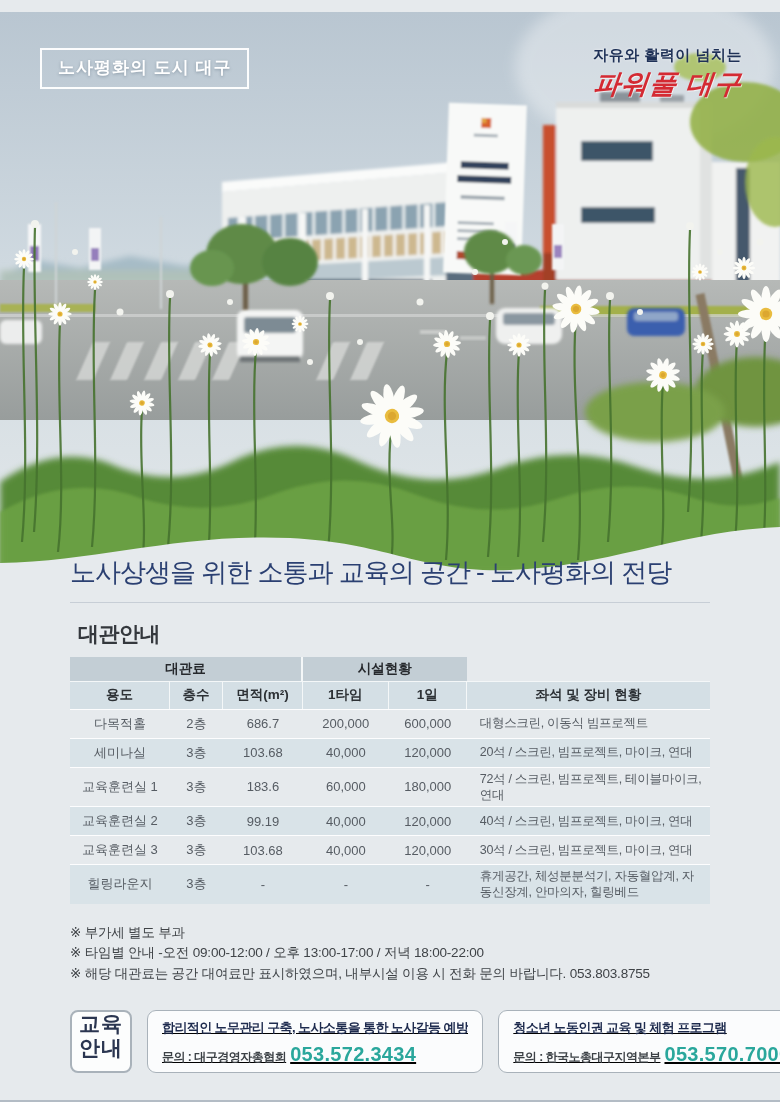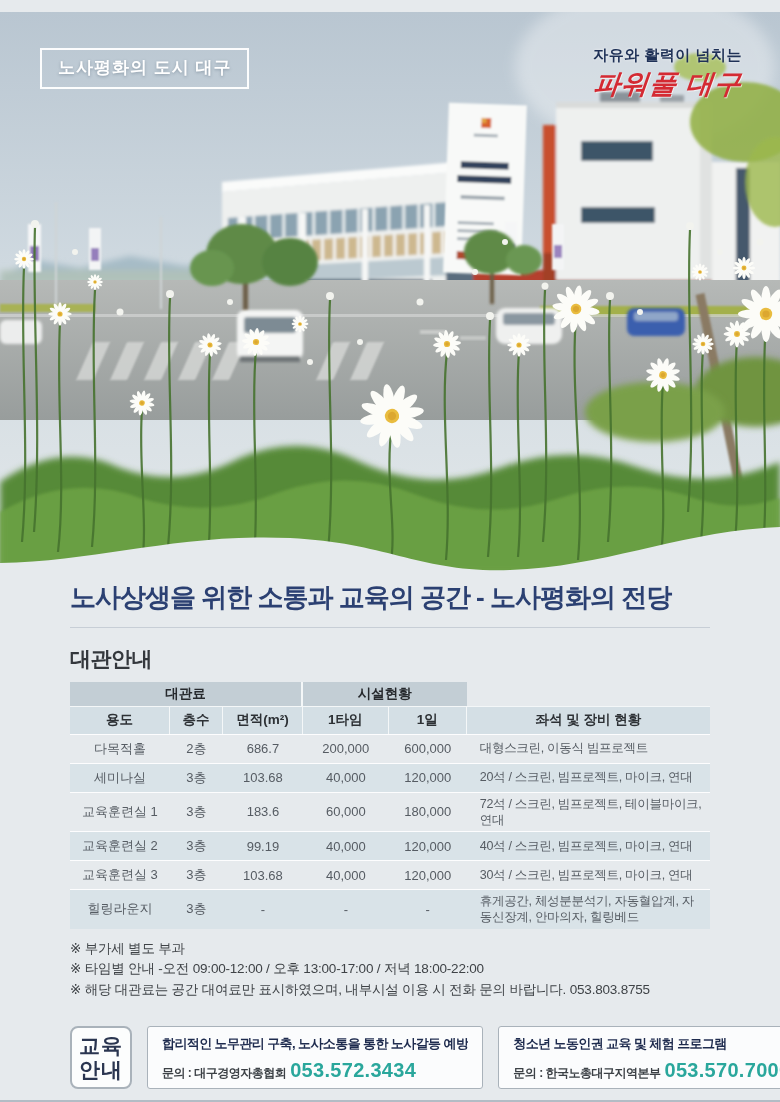--- a/index.html
+++ b/index.html
@@ -33,50 +33,50 @@
     white-space:nowrap;
   }
   .slogan{position:absolute;top:34px;right:38px;text-align:right;}
   .slogan-line{color:var(--slogan-navy);font-size:15px;font-weight:800;letter-spacing:.5px;
     text-shadow:0 0 3px rgba(255,255,255,.7);}
   .slogan-logo{color:var(--red);font-size:27px;font-weight:900;font-style:italic;
     letter-spacing:1px;transform:skewX(-6deg);margin-top:1px;
     text-shadow:1px 1px 0 rgba(255,255,255,.65);}
   
   .content{position:absolute;top:556px;left:70px;width:640px;}
-  .title{color:var(--navy);font-size:26px;font-weight:700;letter-spacing:-1px;line-height:1.25;white-space:nowrap;margin-top:25px;}
+  .title{color:var(--navy);font-size:26px;font-weight:400;letter-spacing:-1px;line-height:1.25;white-space:nowrap;}
   .divider{height:1px;background:#c7ced6;margin-top:13px;}
-  .section-title{color:var(--dark);font-size:21px;font-weight:800;letter-spacing:-.5px;margin:17px 0 9px;}
+  .section-title{color:var(--dark);font-size:21px;font-weight:800;letter-spacing:-.5px;margin:17px 8px 9px;}
   
   .rtable{width:100%;font-size:13px;color:var(--cell-text);}
   .trow{display:grid;align-items:stretch;}
   .trow.ghead{grid-template-columns:36.4% 25.6% auto;}
   .trow.chead,.trow.brow{grid-template-columns:15.6% 8.3% 12.5% 13.4% 12.2% auto;}
   .tcell{display:flex;align-items:center;justify-content:center;text-align:center;padding:3px 4px;}
   .ghead .tcell{background:var(--head1-bg);min-height:23px;color:#26292d;font-weight:800;font-size:13.5px;
     border-right:2px solid #f4f7f8;}
   .chead .tcell{background:var(--head2-bg);min-height:28px;color:#2d3135;font-weight:800;font-size:13.5px;
     border-right:1px solid #f4f7f8;border-top:1px solid #f4f7f8;}
   .ghead .tcell:last-child,.chead .tcell:last-child{border-right:none;}
   .brow .tcell{min-height:28px;}
   .brow{border-top:1px solid rgba(255,255,255,.9);}
   .brow.even .tcell{background:var(--row-bg);}
   .brow .tcell.facility{justify-content:flex-start;text-align:left;padding-left:13px;font-size:12.5px;line-height:1.3;letter-spacing:-.3px;}
   
-  .notes{margin-top:10px;font-size:13.5px;color:#3f4347;line-height:1.55;letter-spacing:-.2px;font-weight:500;}
+  .notes{margin-top:19px;font-size:13.5px;color:#3f4347;line-height:1.55;letter-spacing:-.2px;font-weight:500;}
   
   .edu-row{margin-top:25px;display:flex;gap:15px;align-items:stretch;}
   .edu-label{
     flex:0 0 62px;border:2px solid var(--box-border);border-radius:8px;background:#fcfdfd;
-    display:flex;flex-direction:column;align-items:center;justify-content:center;
+    display:flex;flex-direction:column;align-items:center;justify-content:flex-start;
     color:#2a3550;font-size:21px;font-weight:800;line-height:1.15;letter-spacing:1px;
   }
   .edu-box{
-    border:1px solid var(--box-border);border-radius:3px;background:#fbfcfd;
-    padding:8px 14px 6px;display:flex;flex-direction:column;justify-content:center;
+    border:1px solid var(--box-border);border-radius:9px;background:#fbfcfd;
+    padding:8px 14px 6px;display:flex;flex-direction:column;justify-content:center;text-decoration:underline;
   }
   .edu-box.first{flex:0 0 268px;}
   .edu-box.second{flex:1;}
   .edu-title{color:#1e2b4e;font-size:13px;font-weight:800;letter-spacing:-.6px;white-space:nowrap;overflow:hidden;}
   .edu-contact{display:flex;align-items:baseline;margin-top:2px;}
   .edu-contact-label{color:#3c4146;font-size:12px;font-weight:600;letter-spacing:-.5px;white-space:nowrap;margin-top:10px;}
   .edu-phone{color:var(--teal);font-size:20px;font-weight:800;letter-spacing:.3px;margin-left:4px;white-space:nowrap;}
   .bottom-edge{position:absolute;bottom:0;left:0;width:100%;height:2px;background:#b3bcc5;}
 </style>
 </head>

